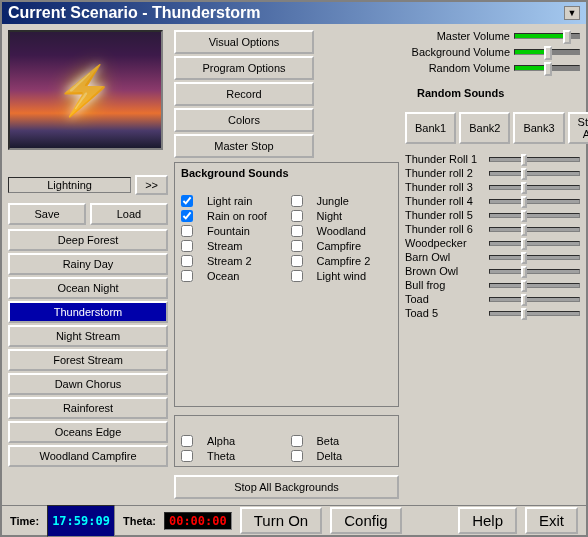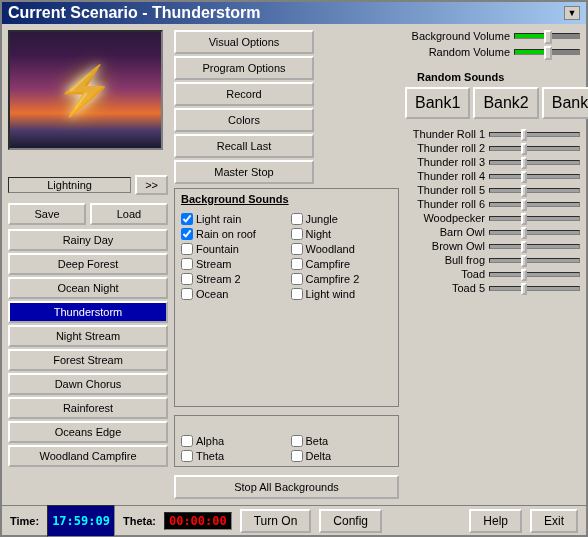--- a/index.html
+++ b/index.html
@@ -148,32 +148,31 @@
       text-align: center;
     }
     .bg-sounds-group {
       border: 1px solid #808080;
       padding: 4px 6px;
       flex: 1;
     }
     .group-title {
       font-size: 11px;
       font-weight: bold;
-      margin-bottom: 8px;
-      text-decoration: underline;
+      margin-bottom: 16px;
     }
     .sounds-grid {
       display: grid;
       grid-template-columns: 1fr 1fr;
       gap: 3px 8px;
     }
     .checkbox-item {
       display: flex;
       align-items: center;
-      gap: 3px;
+      gap: 14px;
       font-size: 11px;
     }
     .checkbox-item input[type="checkbox"] {
       width: 12px;
       height: 12px;
     }
     .wave-section {
       border: 1px solid #808080;
       padding: 4px 6px;
       margin-top: 4px;
@@ -232,52 +231,52 @@
       position: absolute;
       top: -4px;
       width: 8px;
       height: 14px;
       background: #d4d0c8;
       border: 2px outset #ffffff;
     }
     .random-sounds-label {
       font-size: 11px;
       font-weight: bold;
-      margin-bottom: 1px;
+      margin-bottom: 10px;
       padding-left: 12px;
     }
     .bank-row {
       display: flex;
       gap: 3px;
       margin-bottom: 6px;
     }
     .bank-btn {
       background: #d4d0c8;
       border: 2px outset #ffffff;
       padding: 2px 8px;
-      font-size: 16px;
+      font-size: 11px;
       cursor: pointer;
     }
     .stop-all-btn {
       background: #d4d0c8;
       border: 2px outset #ffffff;
       padding: 2px 8px;
       font-size: 11px;
       cursor: pointer;
     }
     .sound-row {
       display: flex;
       align-items: center;
       gap: 4px;
       margin-bottom: 2px;
     }
     .sound-name {
       font-size: 11px;
       width: 80px;
-      text-align: right;
+      text-align: left;
     }
     .mini-slider {
       flex: 1;
       height: 5px;
       background: #a0a0a0;
       border: 1px inset #808080;
       position: relative;
       cursor: pointer;
     }
     .mini-thumb {
@@ -323,21 +322,21 @@
       font-weight: bold;
       padding: 1px 4px;
       font-family: monospace;
       border: 1px inset #808080;
     }
     .bottom-spacer { flex: 1; }
     .bottom-btn {
       background: #d4d0c8;
       border: 2px outset #ffffff;
       padding: 3px 12px;
-      font-size: 12px;
+      font-size: 15px;
       cursor: pointer;
     }
 
     .middle-top-row {
       display: flex;
       gap: 6px;
     }
     .middle-left {
       display: flex;
       flex-direction: column;
@@ -365,41 +364,40 @@
       </div>
       <div class="preview-label-row">
         <div class="preview-label">Lightning</div>
         <button class="nav-btn">&gt;&gt;</button>
       </div>
       <div class="save-load-row">
         <button class="btn-small">Save</button>
         <button class="btn-small">Load</button>
       </div>
       <div class="scenario-list">
-      <button class="scenario-item">Rainy Day</button>
-          <button class="scenario-item">Deep Forest</button>
+      <button class="scenario-item">Deep Forest</button>
+          <button class="scenario-item">Rainy Day</button>
           <button class="scenario-item">Ocean Night</button>
           <button class="scenario-item active">Thunderstorm</button>
           <button class="scenario-item">Night Stream</button>
           <button class="scenario-item">Forest Stream</button>
           <button class="scenario-item">Dawn Chorus</button>
           <button class="scenario-item">Rainforest</button>
           <button class="scenario-item">Oceans Edge</button>
           <button class="scenario-item">Woodland Campfire</button>
         </div>
     </div>
 
     <div class="middle-panel">
       <div class="middle-top-row">
         <div class="middle-left">
           <button class="top-btn">Visual Options</button>
           <button class="top-btn">Program Options</button>
           <button class="top-btn">Record</button>
           <button class="top-btn">Colors</button>
-          <button class="top-btn">Recall Last</button>
           <button class="top-btn">Master Stop</button>
         </div>
       </div>
 
       <div class="bg-sounds-group">
         <div class="group-title">Background Sounds</div>
         <div class="sounds-grid" id="sounds-grid">
         <div class="checkbox-item">
               <input type="checkbox" checked="" style="">
               <label>Light rain</label>
@@ -470,20 +468,27 @@
               <label>Delta</label>
             </div>
           </div>
         </div>
 
       <button class="stop-all-bg-btn">Stop All Backgrounds</button>
     </div>
 
     <div class="right-panel">
       <div class="volume-section">
+        <div class="volume-row">
+          <span class="volume-label">Master Volume</span>
+          <div class="slider-track">
+            <div class="slider-fill" style="width:80%;background:#00cc00;"></div>
+            <div class="slider-thumb" style="left:75%;"></div>
+          </div>
+        </div>
         <div class="volume-row">
           <span class="volume-label">Background Volume</span>
           <div class="slider-track">
             <div class="slider-fill" style="width:50%;background:#00cc00;"></div>
             <div class="slider-thumb" style="left:45%;"></div>
           </div>
         </div>
         <div class="volume-row">
           <span class="volume-label">Random Volume</span>
           <div class="slider-track">

